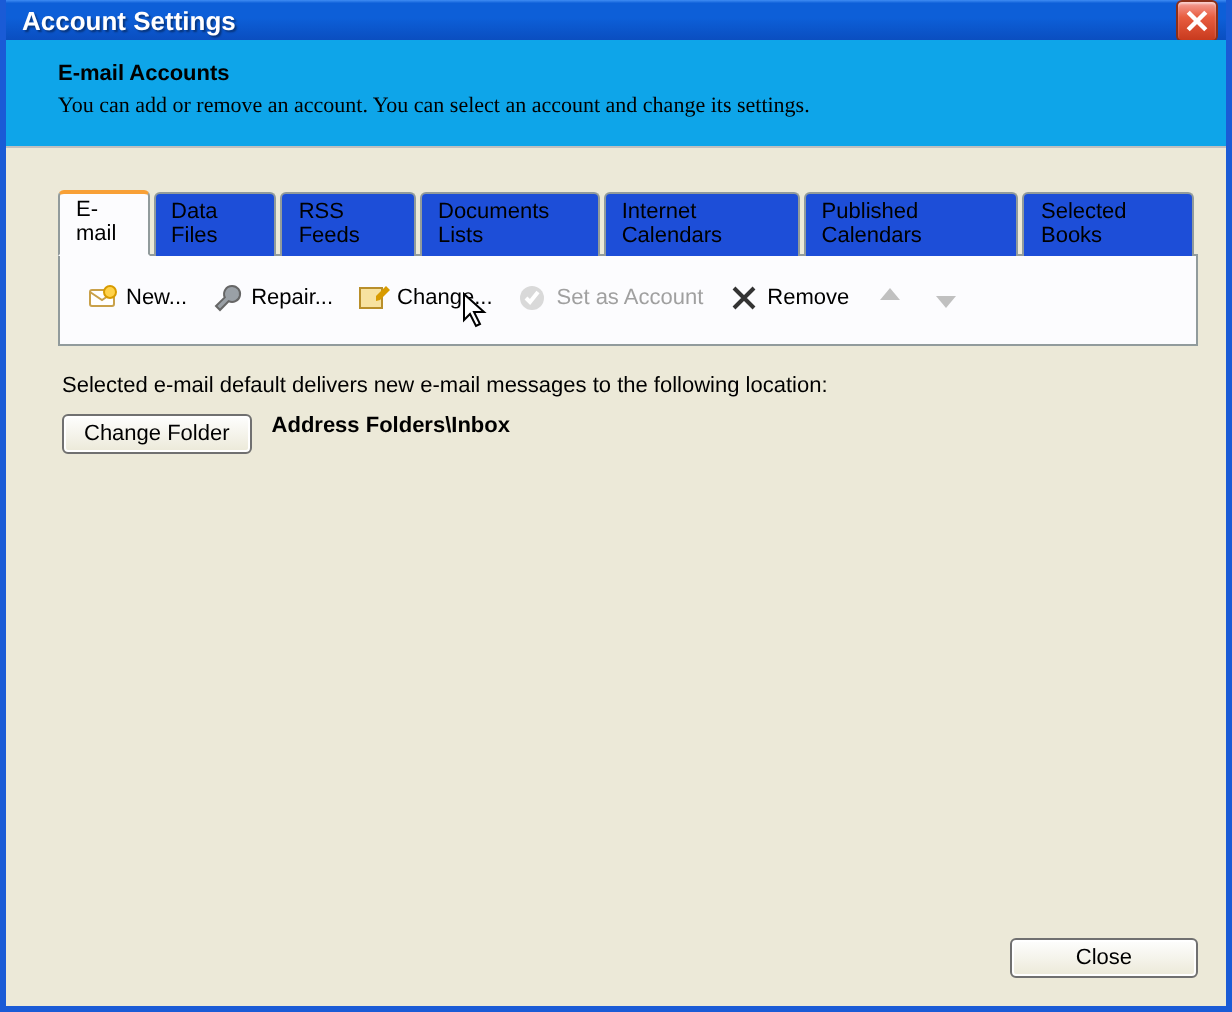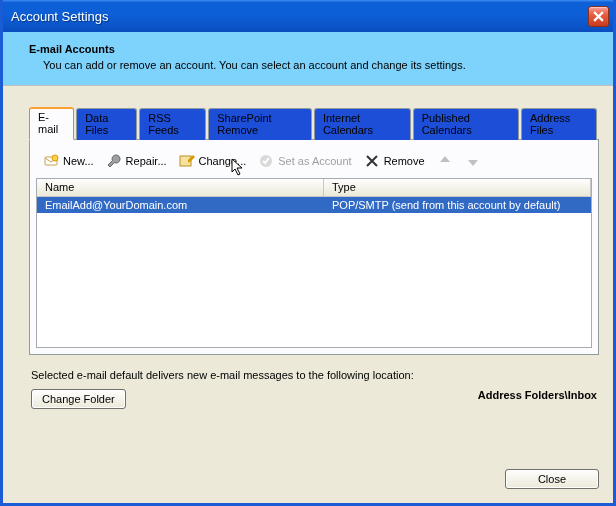--- a/index.html
+++ b/index.html
@@ -15,27 +15,27 @@
   .window {
     width: 616px;
     height: 506px;
     border: 3px solid #1a5bd6;
     border-top: none;
     background: #ece9d8;
     display: flex;
     flex-direction: column;
   }
   .titlebar {
-    height: 32px;
+    height: 20px;
     background: linear-gradient(to bottom, #3f8cf3 0%, #0d5fd8 8%, #0d5fd8 45%, #0a4ec0 100%);
     display: flex;
     align-items: center;
     padding: 0 4px 0 8px;
     color: #fff;
-    font-weight: normal;
+    font-weight: bold;
     font-size: 13px;
   }
   .titlebar .title { flex: 1; text-shadow: 1px 1px 1px rgba(0,0,0,.4); }
   .close-btn {
     width: 21px; height: 21px;
     background: linear-gradient(to bottom, #f5a099 0%, #e85d3f 40%, #c83a1e 100%);
     border: 1px solid #8c2f18;
     border-radius: 3px;
     display: flex; align-items: center; justify-content: center;
     color: #fff; font-weight: bold;
@@ -43,26 +43,26 @@
   }
   .close-btn svg { width: 11px; height: 11px; }
 
   .content-outer {
     flex: 1;
     padding: 0;
     display: flex;
     flex-direction: column;
   }
   .header-area {
-    background: #7dd3fc;
+    background: #0ea5e9;
     border-bottom: 1px solid #c0c0c0;
     padding: 11px 20px 14px 26px;
   }
   .header-title { font-weight: bold; font-size: 11px; margin-bottom: 4px; }
-  .header-sub { margin-left: 14px; color: #000; }
+  .header-sub { margin-left: 0; color: #000; font-family: Liberation Serif, serif; }
 
   .body-area {
     flex: 1;
     padding: 20px 14px 10px 26px;
     display: flex;
     flex-direction: column;
   }
 
   .tabs {
     display: flex;
@@ -146,21 +146,21 @@
     align-items:center;
     font-size:11px;
   }
   .lv-row.selected { background:#316ac5; color:#fff; }
   .lv-cell { padding: 0 8px; overflow:hidden; white-space:nowrap; }
 
   .delivery {
     margin-top: 14px;
     padding: 0 2px;
   }
-  .delivery-row { display:flex; align-items:flex-start; gap:10px; margin-top:8px;justify-content:space-between; }
+  .delivery-row { display:flex; align-items:flex-start; gap:10px; margin-top:8px; }
   .btn {
     background: linear-gradient(#fefefe,#ece9d8);
     border: 1px solid #707070;
     border-radius: 3px;
     padding: 3px 10px;
     font-size: 11px;
     font-family: inherit;
     box-shadow: 0 0 0 1px #fff inset;
     min-width: 74px;
   }
@@ -191,24 +191,24 @@
       <div class="header-title">E-mail Accounts</div>
       <div class="header-sub">You can add or remove an account. You can select an account and change its settings.</div>
     </div>
 
     <div class="body-area">
 
       <div class="tabs">
         <div class="tab active"><span>E-mail</span></div>
         <div class="tab"><span>Data Files</span></div>
         <div class="tab"><span>RSS Feeds</span></div>
-        <div class="tab"><span>SharePoint Remove</span></div>
+        <div class="tab"><span>Documents Lists</span></div>
         <div class="tab"><span>Internet Calendars</span></div>
         <div class="tab"><span>Published Calendars</span></div>
-        <div class="tab"><span>Address Files</span></div>
+        <div class="tab"><span>Selected Books</span></div>
       </div>
 
       <div class="tab-panel">
 
         <div class="toolbar" style="position:relative;">
           <div class="tbtn">
             <span class="t-icon">
               <svg viewBox="0 0 16 16">
                   <rect x="2" y="4" width="12" height="8" rx="1" fill="#fff" stroke="#c9a14a"></rect>
                   <path d="M2 5 L8 9 L14 5" stroke="#c9a14a" fill="none"></path>
@@ -263,30 +263,20 @@
               <svg viewBox="0 0 16 16">
                   <path d="M8 13l5-6H3z" fill="#c0c0c0"></path>
                 </svg>
             </span>
           </div>
           <svg class="cursor" width="16" height="20" viewBox="0 0 16 20">
             <path d="M1 1 L1 14 L4 11 L7 17 L9 16 L6 10 L11 10 Z" fill="#fff" stroke="#000" stroke-width="1"></path>
           </svg>
         </div>
 
-        <div class="listview">
-          <div class="lv-head">
-            <div class="lv-col col-name">Name</div>
-            <div class="lv-col col-type">Type</div>
-          </div>
-          <div class="lv-row selected">
-            <div class="lv-cell col-name">EmailAdd@YourDomain.com</div>
-            <div class="lv-cell col-type">POP/SMTP (send from this account by default)</div>
-          </div>
-        </div>
 
       </div>
 
       <div class="delivery">
         <div>Selected e-mail default delivers new e-mail messages to the following location:</div>
         <div class="delivery-row">
           <button class="btn">Change Folder</button>
           <div class="delivery-info">
             <div class="line1">Address Folders\Inbox</div>
           </div>

